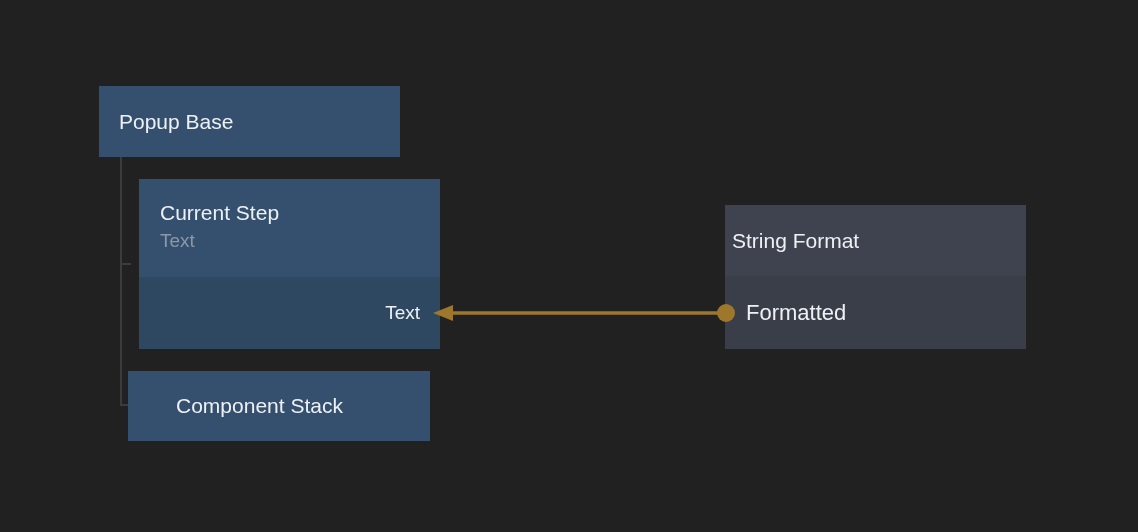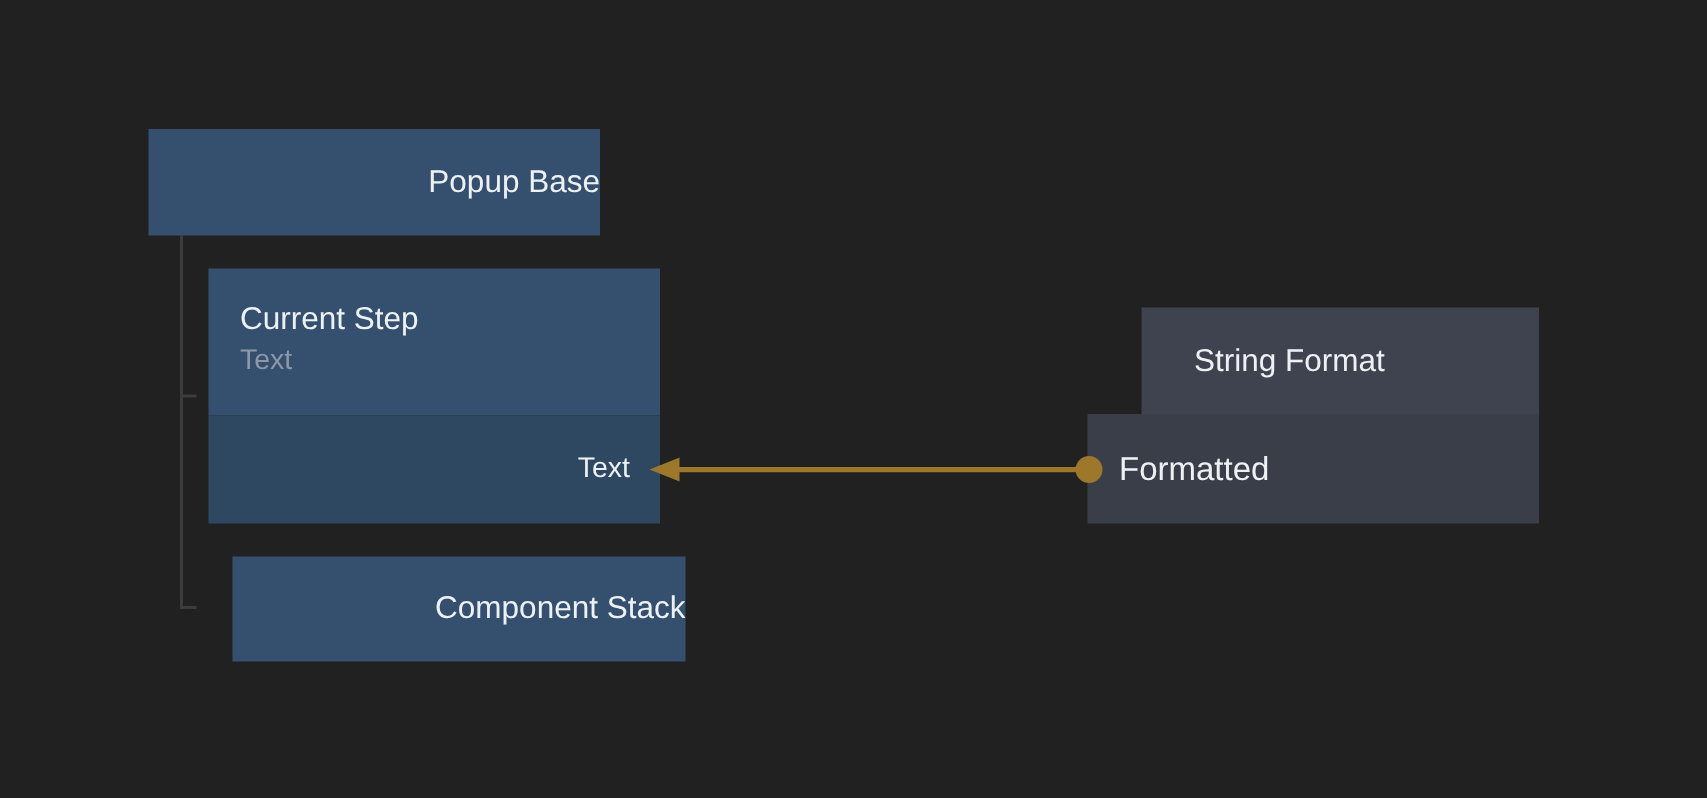--- a/index.html
+++ b/index.html
@@ -16,33 +16,33 @@
     overflow: hidden;
   }
   .tree-line {
     position: absolute;
     background: var(--tree-line, #3c3c3c);
   }
   #tree-vertical   { left: 120px; top: 157px; width: 2px;  height: 249px; }
   #tree-stub-mid   { left: 120px; top: 263px; width: 11px; height: 2px; }
   #tree-stub-end   { left: 120px; top: 404px; width: 11px; height: 2px; }
 
-  .node { position: absolute; justify-content: flex-end; }
+  .node { position: absolute; }
 
   .node-simple {
     display: flex;
     align-items: center;
     box-sizing: border-box;
     padding-left: 20px;
     background: var(--node-blue-header, #34506e);
     color: var(--title-text, #eef1f4);
     font-size: 21px;
   }
   #node-popup-base      { left: 99px;  top: 86px;  width: 301px; height: 71px; }
-  #node-component-stack { left: 155px; top: 371px; width: 302px; height: 70px; padding-left: 48px; }
+  #node-component-stack { left: 128px; top: 371px; width: 302px; height: 70px; padding-left: 48px; }
 
   #node-current-step { left: 139px; top: 179px; width: 301px; height: 129px; }
   .cs-header {
     height: 98px;
     box-sizing: border-box;
     padding: 19px 0 0 21px;
     background: var(--node-blue-header, #34506e);
   }
   .cs-title {
     font-size: 21px;
@@ -65,25 +65,24 @@
     color: var(--title-text, #eef1f4);
     font-size: 19px;
   }
 
   #node-string-format { left: 725px; top: 205px; width: 301px; height: 144px; }
   .sf-header {
     height: 71px;
     box-sizing: border-box;
     display: flex;
     align-items: center;
-    padding-left: 35px;
+    padding-left: 7px;
     background: var(--node-gray-header, #3f434f);
     color: var(--title-text, #eef1f4);
     font-size: 21px;
-    margin-left: 36px;
   }
   .sf-body {
     height: 73px;
     box-sizing: border-box;
     display: flex;
     align-items: center;
     padding-left: 21px;
     background: var(--node-gray-body, #3a3e49);
     color: var(--title-text, #eef1f4);
     font-size: 22px;

